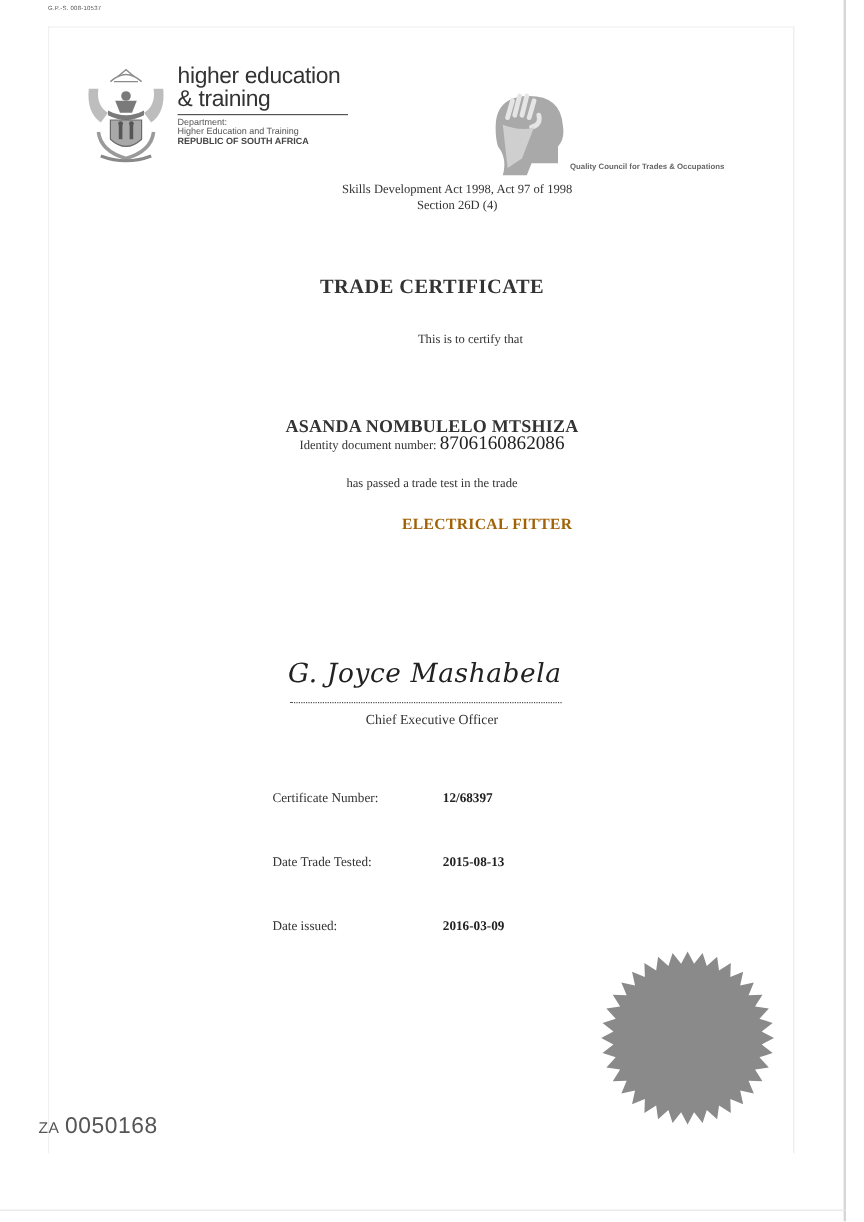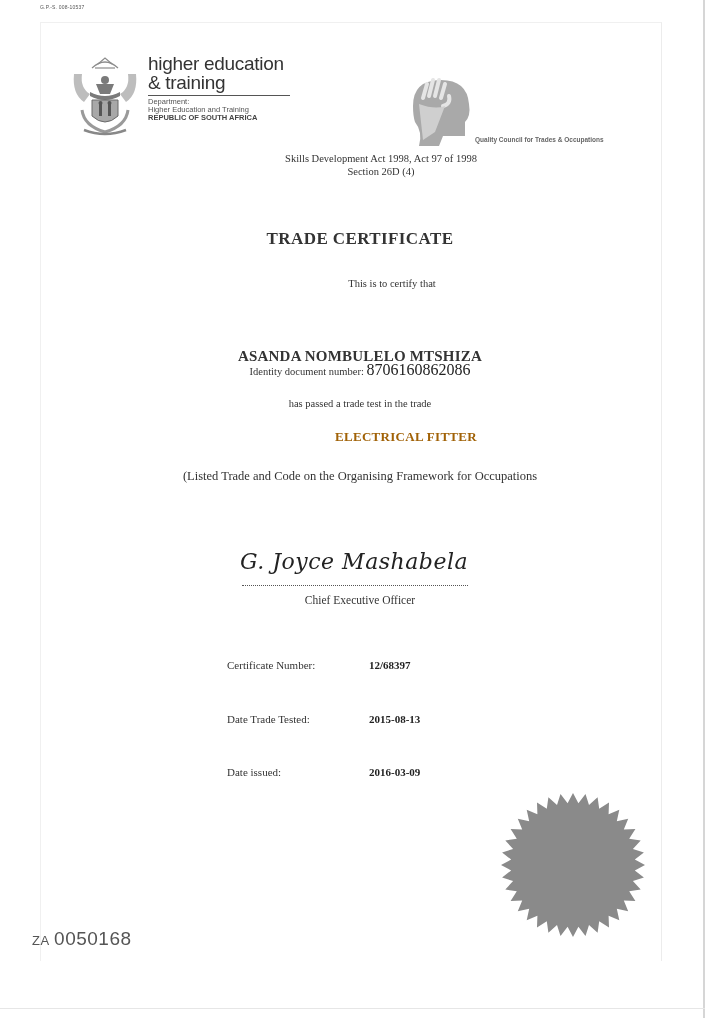--- a/index.html
+++ b/index.html
@@ -135,21 +135,20 @@
 
   <div class="center idline">
     <span>Identity document number:</span>
     <span class="idnum">8706160862086</span>
   </div>
 
   <div class="center passed">has passed a trade test in the trade</div>
   <div class="center trade">ELECTRICAL FITTER</div>
 
   <div class="center listed">
-    <div>(Listed Trade and Code on the Organising Framework for Occupations</div>
   </div>
 
   <div class="signature">G. Joyce Mashabela</div>
   <div class="sig-line"></div>
 
   <div class="center ceo">
     <div>Chief Executive Officer</div>
   </div>
 
   <div class="details row1">

